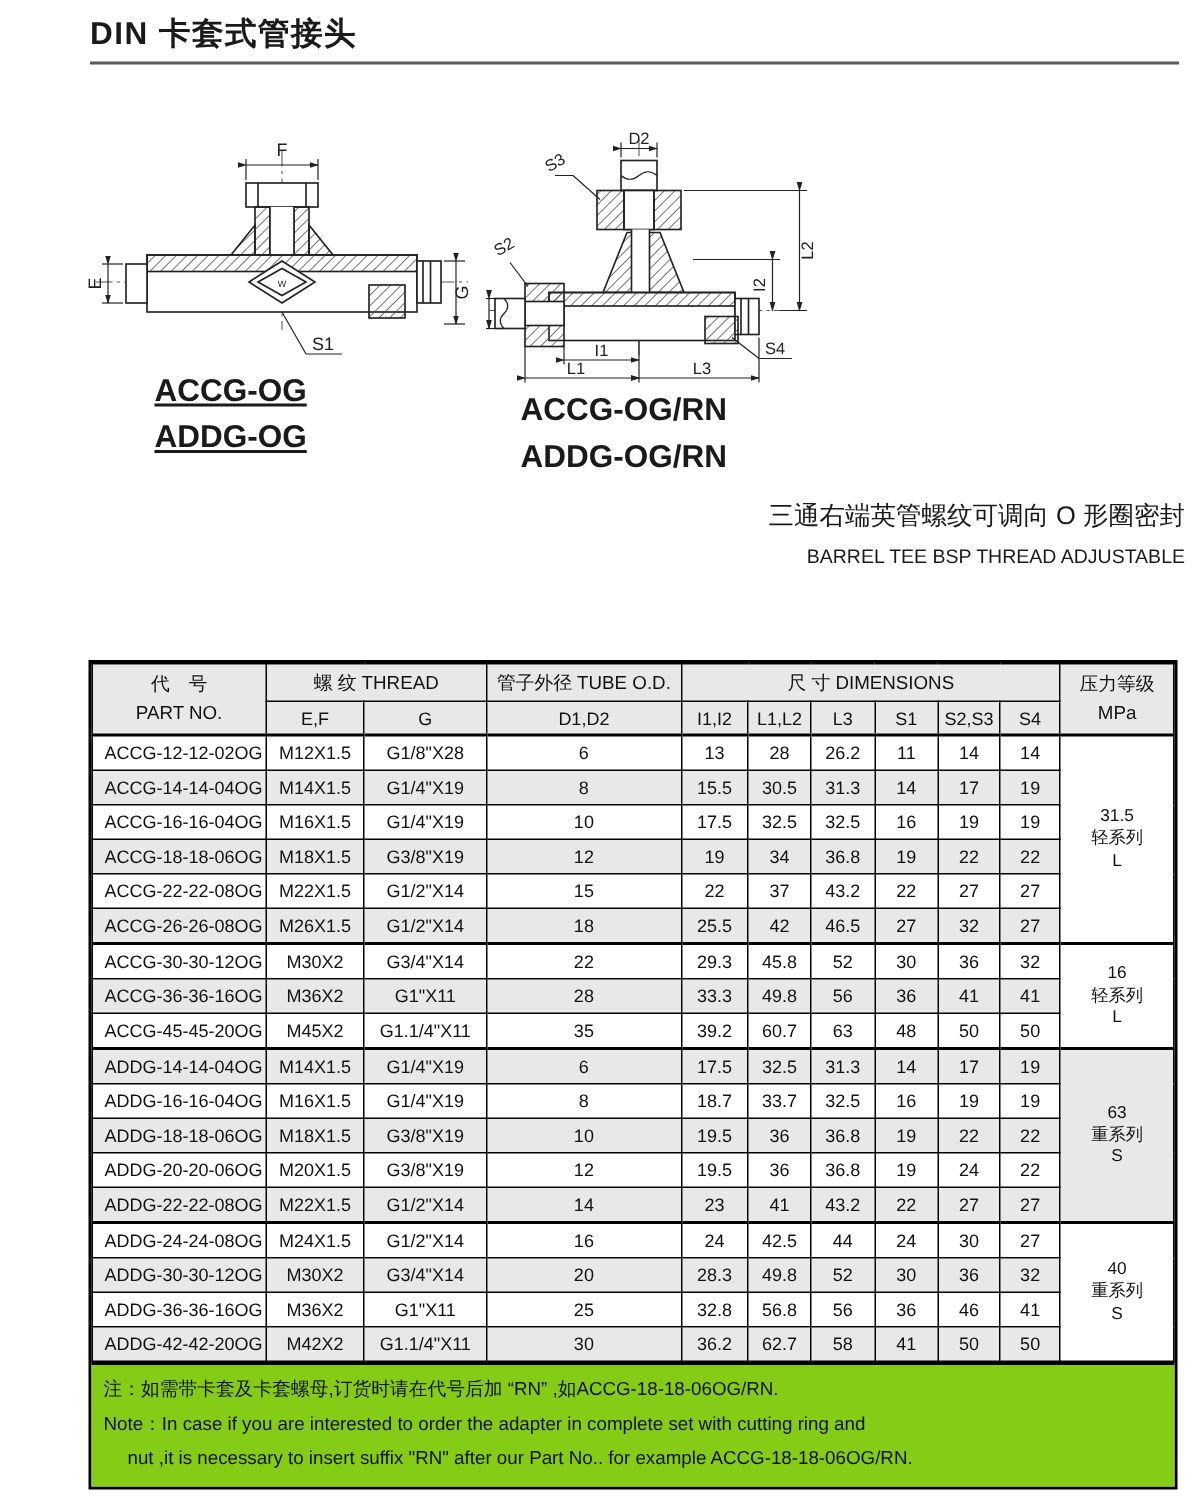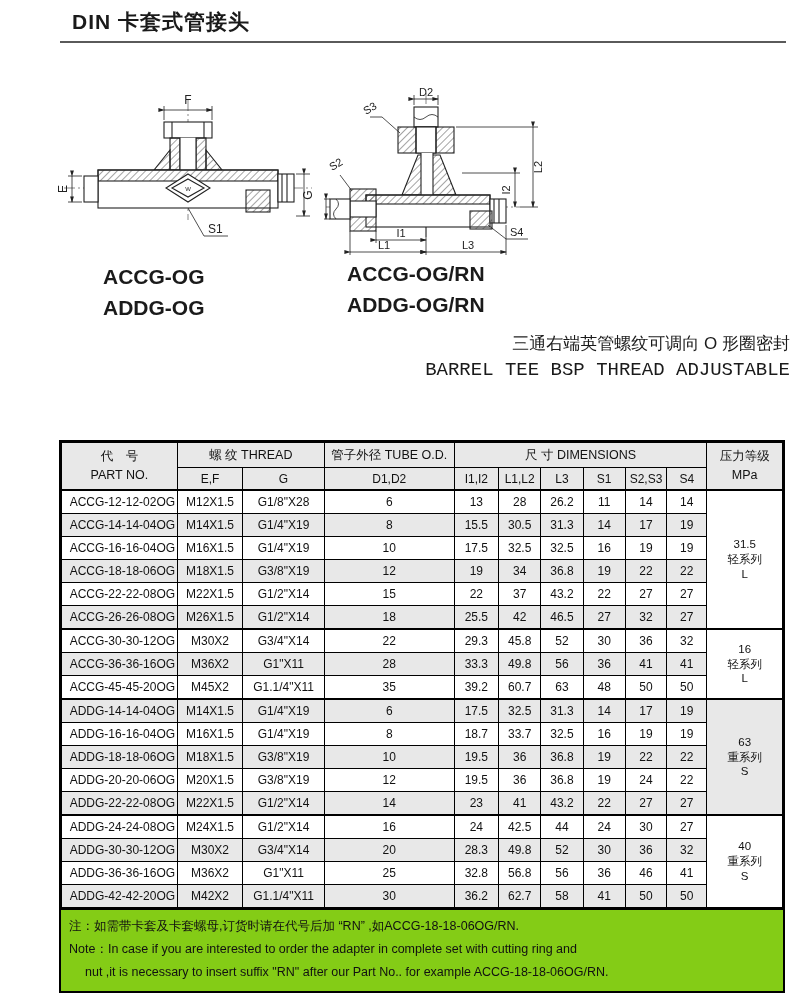--- a/index.html
+++ b/index.html
@@ -1,36 +1,36 @@
 <!DOCTYPE html>
 <html><head>
 <meta charset="utf-8">
 <style>
   html,body{margin:0;padding:0;background:#fff;}
   body{
     width:800px;height:1006px;position:relative;overflow:hidden;
     font-family:"Liberation Sans","DejaVu Sans",sans-serif;color:#111;
   }
   .page-title{
-    position:absolute;left:72px;top:8px;font-size:21px;font-weight:600;
+    position:absolute;left:60px;top:8px;font-size:21px;font-weight:600;
     letter-spacing:1px;color:#1a1a1a;
   }
   .title-rule{
     position:absolute;left:60px;top:41px;width:726px;height:2px;background:#5a5a5a;
   }
   .diagram{position:absolute;}
   .diagram text{font-family:"Liberation Sans",sans-serif;fill:#222;}
   .models{position:absolute;font-size:21px;font-weight:bold;line-height:31px;color:#1a1a1a;}
-  .models-left{left:103px;top:261px;}
+  .models-left{left:103px;top:245px;text-decoration:underline;}
   .models-right{left:347px;top:258px;}
   .descr{
     position:absolute;left:410px;top:330px;width:380px;text-align:right;color:#1a1a1a;
   }
   .descr .zh{font-size:17px;line-height:27px;}
-  .descr .en{font-size:19px;line-height:27px;font-family:Liberation Mono, monospace;}
+  .descr .en{font-size:13px;line-height:27px;}
   .table-wrap{
     position:absolute;left:59px;top:440px;width:726px;border:2px solid #000;box-sizing:border-box;
   }
   table{border-collapse:collapse;table-layout:fixed;width:100%;}
   th,td{border:1px solid #000;text-align:center;padding:0;font-weight:normal;
     font-size:12px;color:#111;overflow:hidden;white-space:nowrap;}
   thead th{background:#e8e8e8;}
   thead tr.h1 th{height:24px;font-size:12.5px;}
   thead tr.h2 th{height:21px;border-bottom:2px solid #000;margin-left:20px;}
   thead th.merged{border-bottom:2px solid #000;line-height:1.5;}

